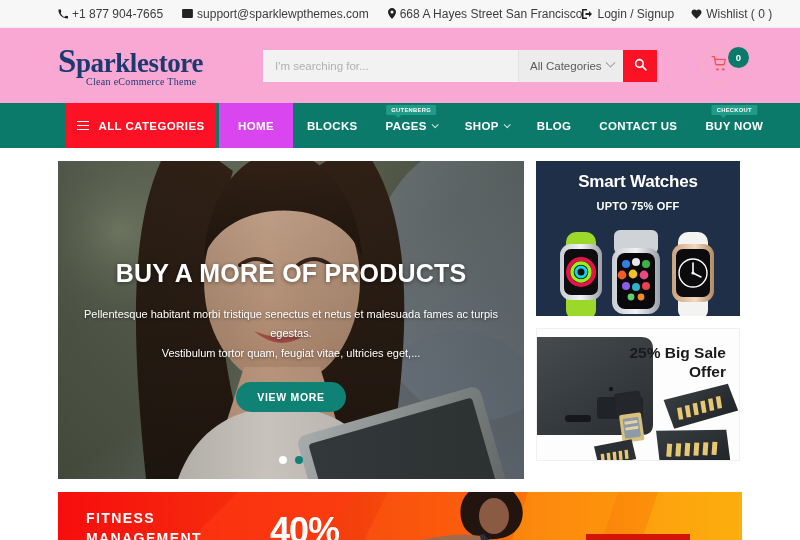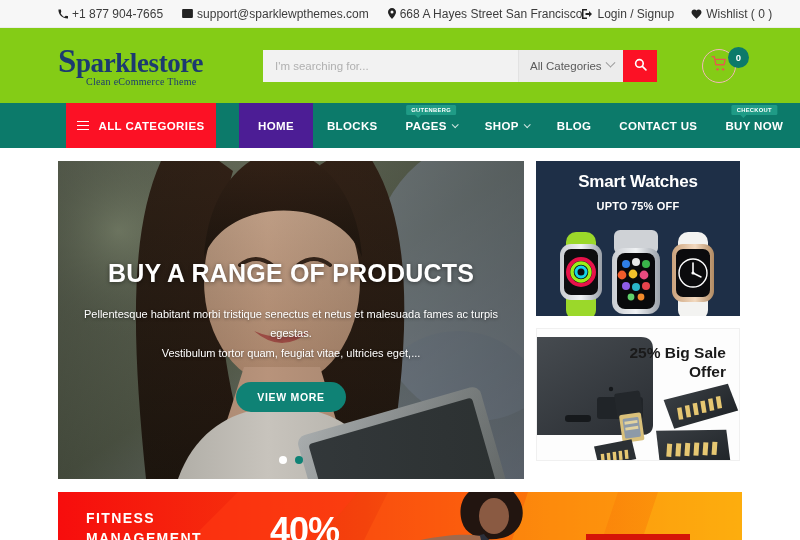--- a/index.html
+++ b/index.html
@@ -23,21 +23,21 @@
   }
   .topbar-left { display: flex; align-items: center; gap: 19px; }
   .topbar-right { margin-left: auto; display: flex; align-items: center; gap: 17px; justify-content: space-between; }
   .tb-item { display: flex; align-items: center; gap: 4px; white-space: nowrap; }
   .tb-ico { display: inline-flex; align-items: center; justify-content: center; }
   .tb-ico svg { display: block; }
 
   
   .header {
     height: 75px;
-    background: #84cc16;
+    background: #f9a8d4;
     display: flex;
     align-items: center;
     padding: 0 55px 0 58px;
     position: relative;
   }
   .logo { width: 200px; flex: 0 0 auto; }
   .logo-main {
     font-family: "Liberation Serif", serif;
     font-size: 27px;
     font-weight: bold;
@@ -161,21 +161,21 @@
     gap: 4px;
     padding: 0 14px;
     color: #ffffff;
     font-size: 11.5px;
     font-weight: bold;
     letter-spacing: 0.35px;
     cursor: pointer;
     position: relative;
     white-space: nowrap;
   }
-  .nav-item.home { background: #4c1d95; padding: 0 19px; margin-left: 20px; }
+  .nav-item.home { background: #d946ef; padding: 0 19px; }
   .nav-chev {
     width: 5px; height: 5px;
     border-right: 1.2px solid #cfe5e1;
     border-bottom: 1.2px solid #cfe5e1;
     transform: rotate(45deg) translateY(-1px);
     margin-left: 1px;
   }
   .nav-badge {
     position: absolute;
     top: 2px;
@@ -520,21 +520,21 @@
       <g transform="rotate(-16 330 300)">
         <rect x="248" y="252" width="190" height="130" rx="9" fill="url(#tabg)"></rect>
         <rect x="258" y="262" width="170" height="110" rx="4" fill="#3b4045"></rect>
       </g>
 
       <path d="M196 222 q28 30 56 0" stroke="#e3d3b8" stroke-width="2" fill="none" opacity=".85"></path>
     </svg>
     <div class="hero-overlay"></div>
 
     <div class="hero-text">
-      <div class="hero-title">BUY A RANGE OF PRODUCTS</div>
+      <div class="hero-title">BUY A MORE OF PRODUCTS</div>
       <div class="hero-sub">
         <div>Pellentesque habitant morbi tristique senectus et netus et malesuada fames ac turpis egestas.</div>
         <div>Vestibulum tortor quam, feugiat vitae, ultricies eget,...</div>
       </div>
       <button class="hero-btn">VIEW MORE</button>
     </div>
 
     <div class="dots">
       <span class="dot active"></span>
       <span class="dot"></span>

